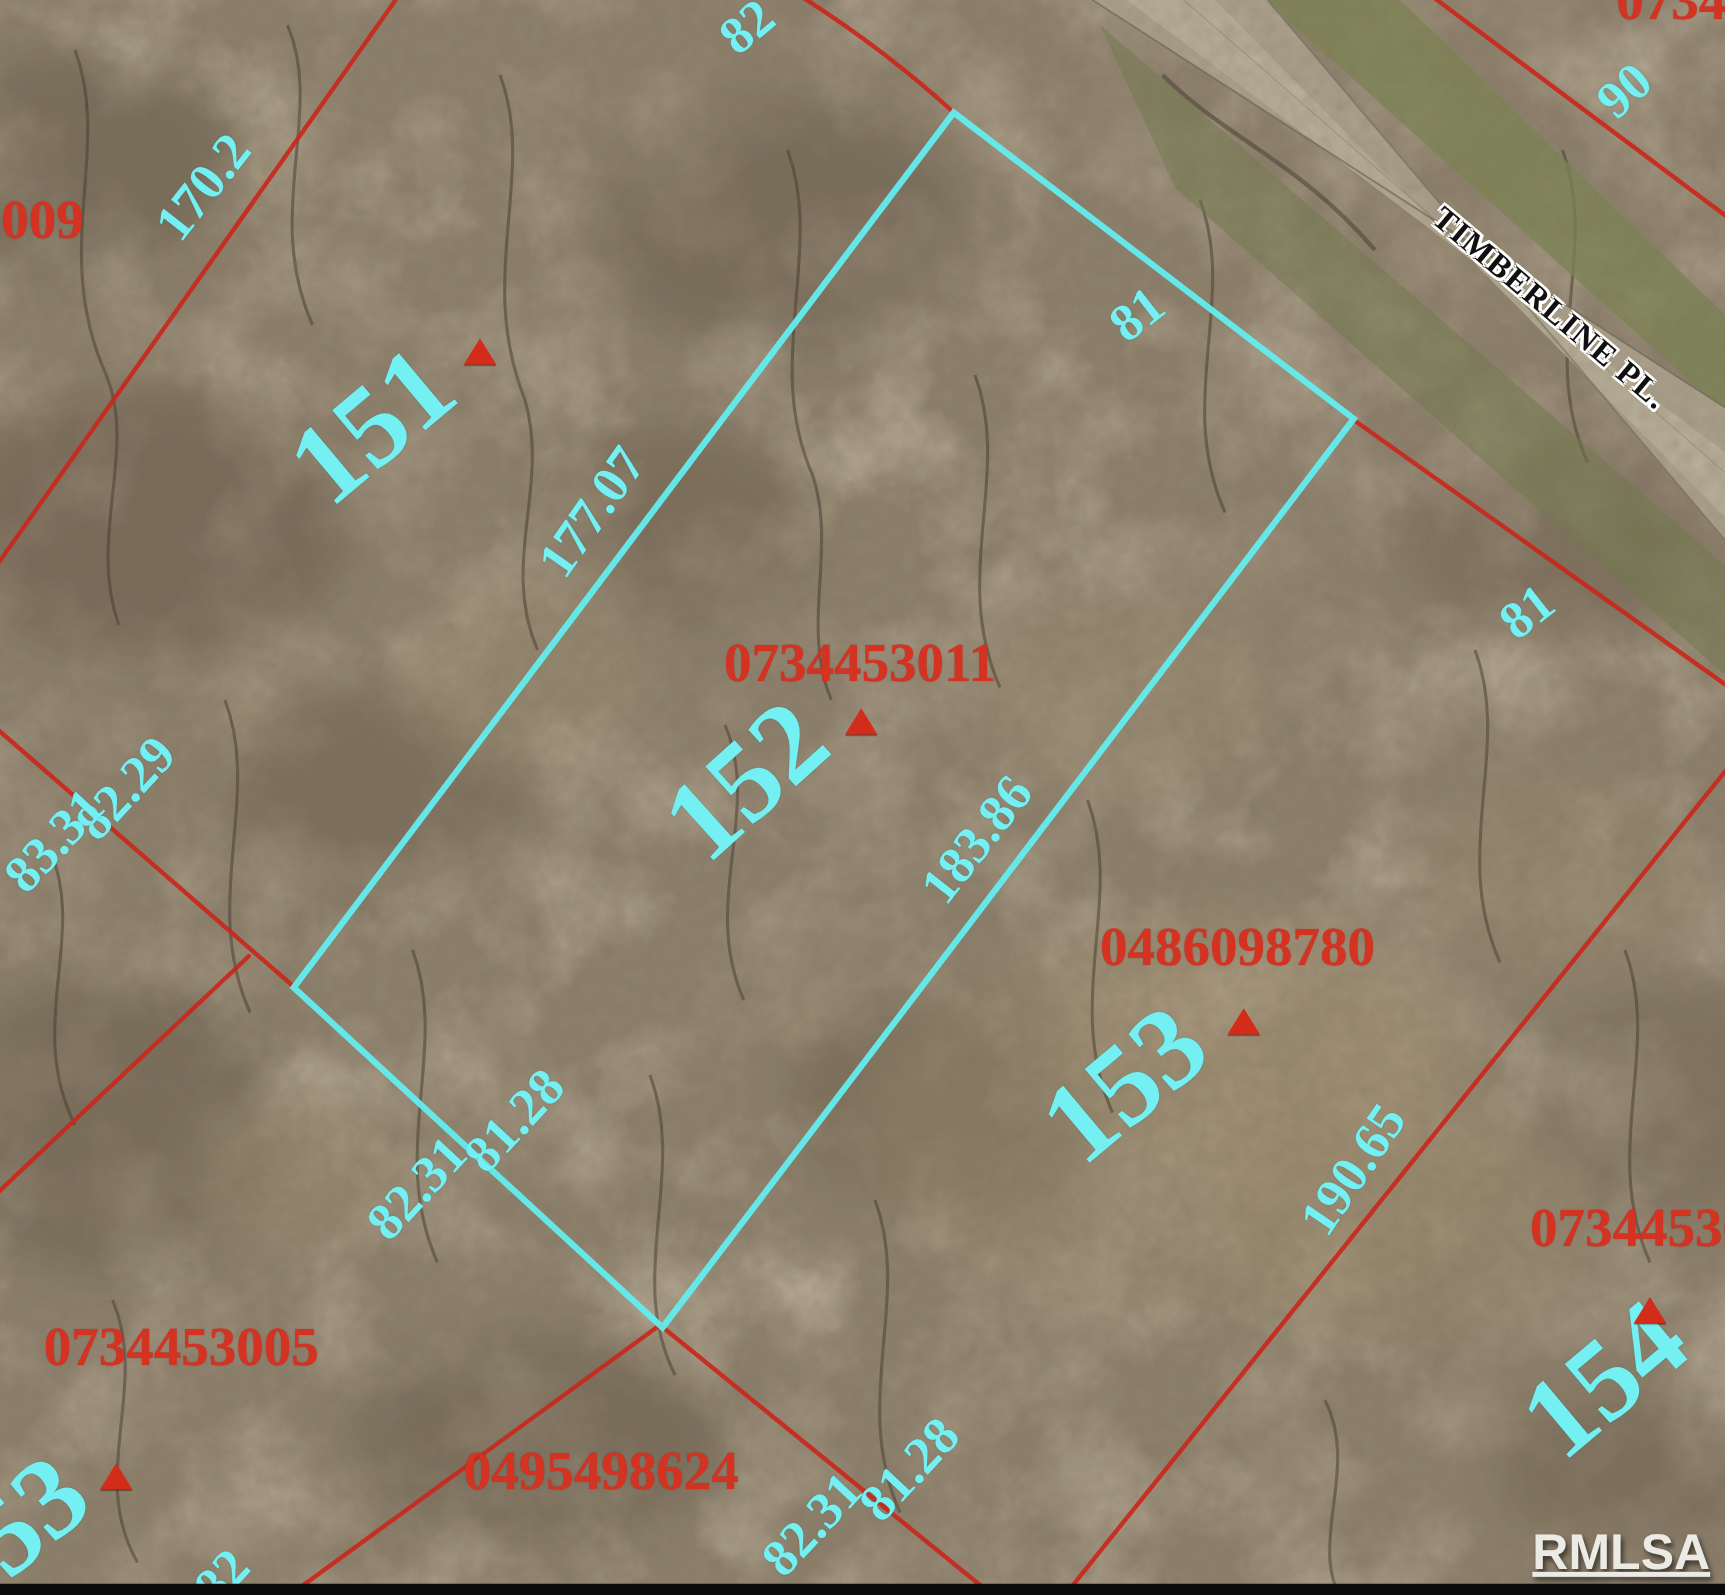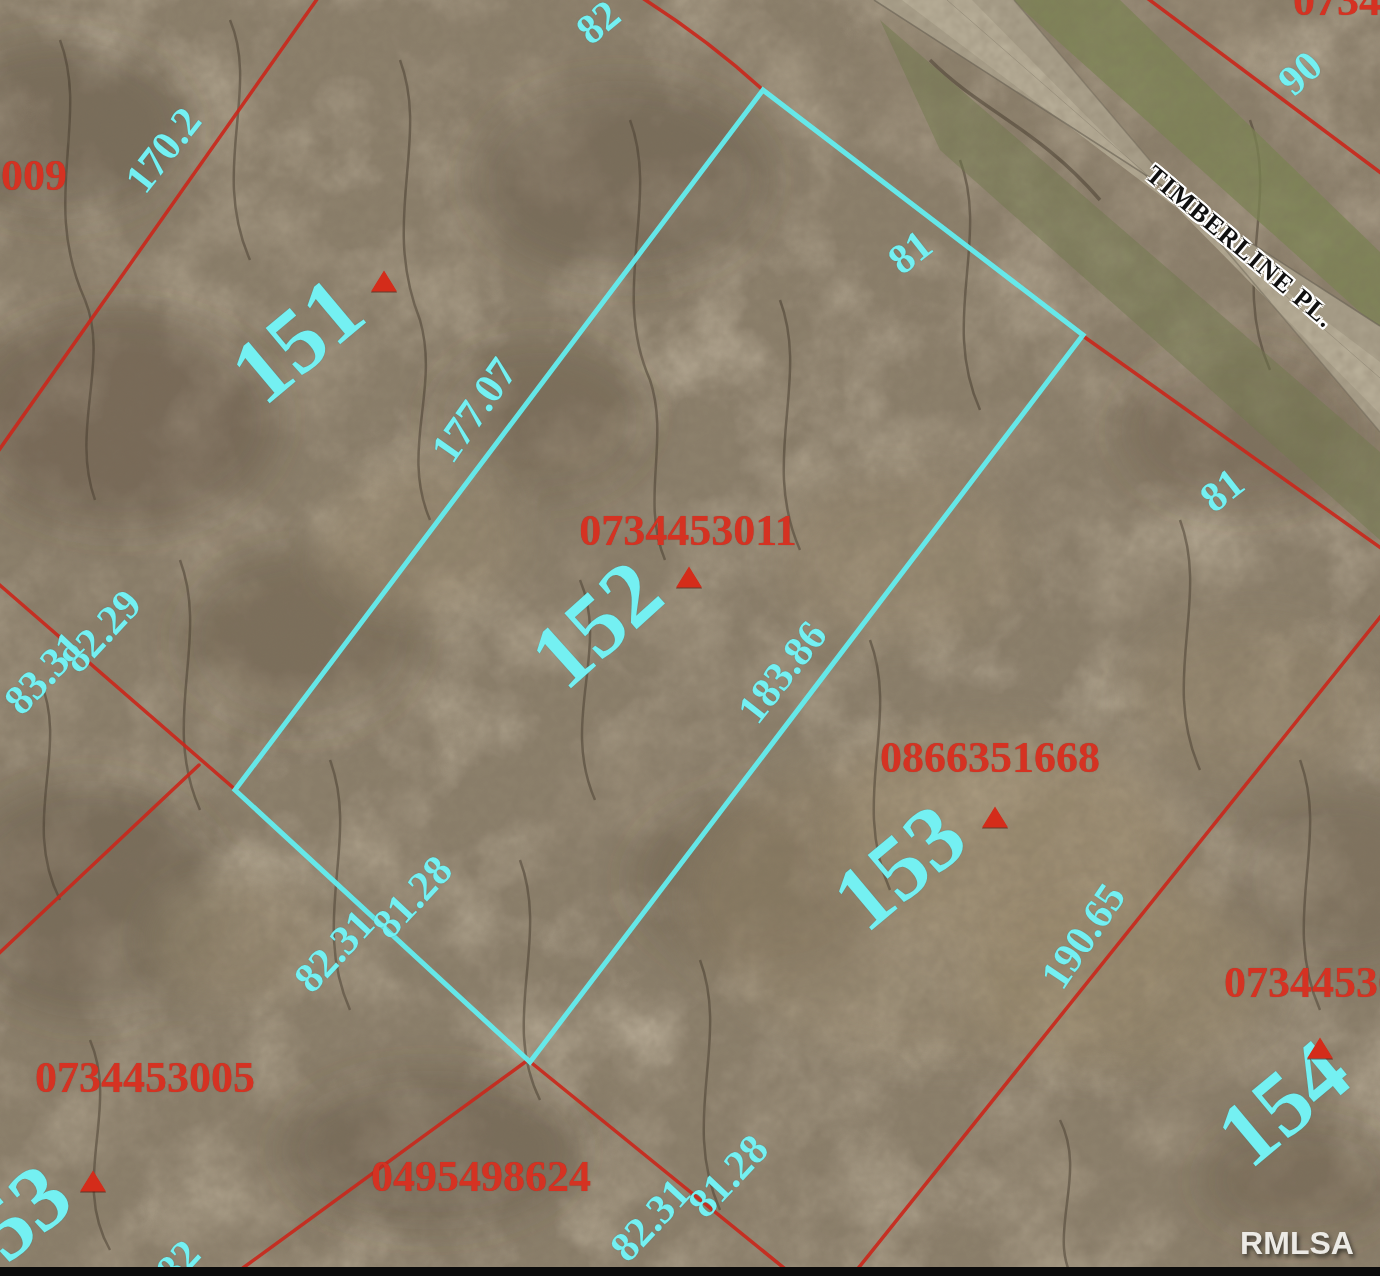--- a/index.html
+++ b/index.html
@@ -12,22 +12,22 @@
   .lot{font-size:92px;color:#74f0f2;z-index:10;text-shadow:0 0 1px rgba(0,70,70,.4);}
   .pid{font-size:44px;color:#d53222;z-index:9;text-shadow:0 0 1px rgba(90,10,0,.4);}
   .tri{position:absolute;width:0;height:0;z-index:11;
        border-left:13px solid transparent;border-right:13px solid transparent;
        border-bottom:21px solid #d42c1a;filter:drop-shadow(0 1px 0 rgba(60,10,0,.6));}
   .street{position:absolute;z-index:12;font-family:"Liberation Serif",serif;font-weight:bold;
           font-size:26px;letter-spacing:1.5px;color:#101010;white-space:nowrap;
           text-shadow:-2px -2px 0 #fff,2px -2px 0 #fff,-2px 2px 0 #fff,2px 2px 0 #fff,
                       -2px 0 0 #fff,2px 0 0 #fff,0 -2px 0 #fff,0 2px 0 #fff;}
   .watermark{position:absolute;z-index:40;font-family:"Liberation Sans",sans-serif;font-weight:bold;
-             font-size:32px;letter-spacing:0px;color:#eceae5;white-space:nowrap;
-             text-shadow:2px 3px 4px rgba(15,15,15,.65);}
+             font-size:40px;letter-spacing:0px;color:#eceae5;white-space:nowrap;
+             text-shadow:2px 3px 4px rgba(15,15,15,.65);text-decoration:underline;}
   .bottombar{position:absolute;left:0;bottom:0;width:100%;height:9px;background:#0b0b0b;z-index:50;}
 </style>
 </head>
 <body>
 
 <div class="stage">
 
   <svg width="1380" height="1276" viewBox="0 0 1380 1276">
     <defs>
       <filter id="fLight" x="0" y="0" width="100%" height="100%">
@@ -116,21 +116,21 @@
       <path d="M1083,336 L1385,551"></path>
       <path d="M1385,611 L848,1281"></path>
     </g>
 
     <polygon fill="none" stroke-width="5" stroke-linejoin="miter" opacity="0.95" points="763,90 1083,335 530,1062 235,790" stroke="#63edef"></polygon>
   </svg>
 
   <div class="layer">
 
       <div class="lbl pid" style="left: 688px; top: 531px; transform: translate(-50%, -50%) rotate(0deg); text-align: center;">0734453011</div>
-      <div class="lbl pid" style="left: 990px; top: 758px; transform: translate(-50%, -50%) rotate(0deg);">0866351668</div>
+      <div class="lbl pid" style="left: 990px; top: 758px; transform: translate(-50%, -50%) rotate(0deg);">0486098780</div>
       <div class="lbl pid" style="left: 121px; top: 1078px; transform: translate(-50%, -50%) rotate(0deg); margin-left: 24px;">0734453005</div>
       <div class="lbl pid" style="left: 481px; top: 1177px; transform: translate(-50%, -50%) rotate(0deg);">0495498624</div>
       <div class="lbl pid" style="left: 1312px; top: 983px; transform: translate(-50%, -50%) rotate(0deg);">07344530</div>
       <div class="lbl pid" style="left: 23px; top: 176px; transform: translate(-50%, -50%) rotate(0deg);">3009</div>
       <div class="lbl pid" style="left: 1348px; top: 1px; transform: translate(-50%, -50%) rotate(0deg);">07344</div>
     </div>
 
   <div class="layer">
 
   <div class="lbl lot" style="left: 297px; top: 340px; transform: translate(-50%, -50%) rotate(-40deg);">151</div>

